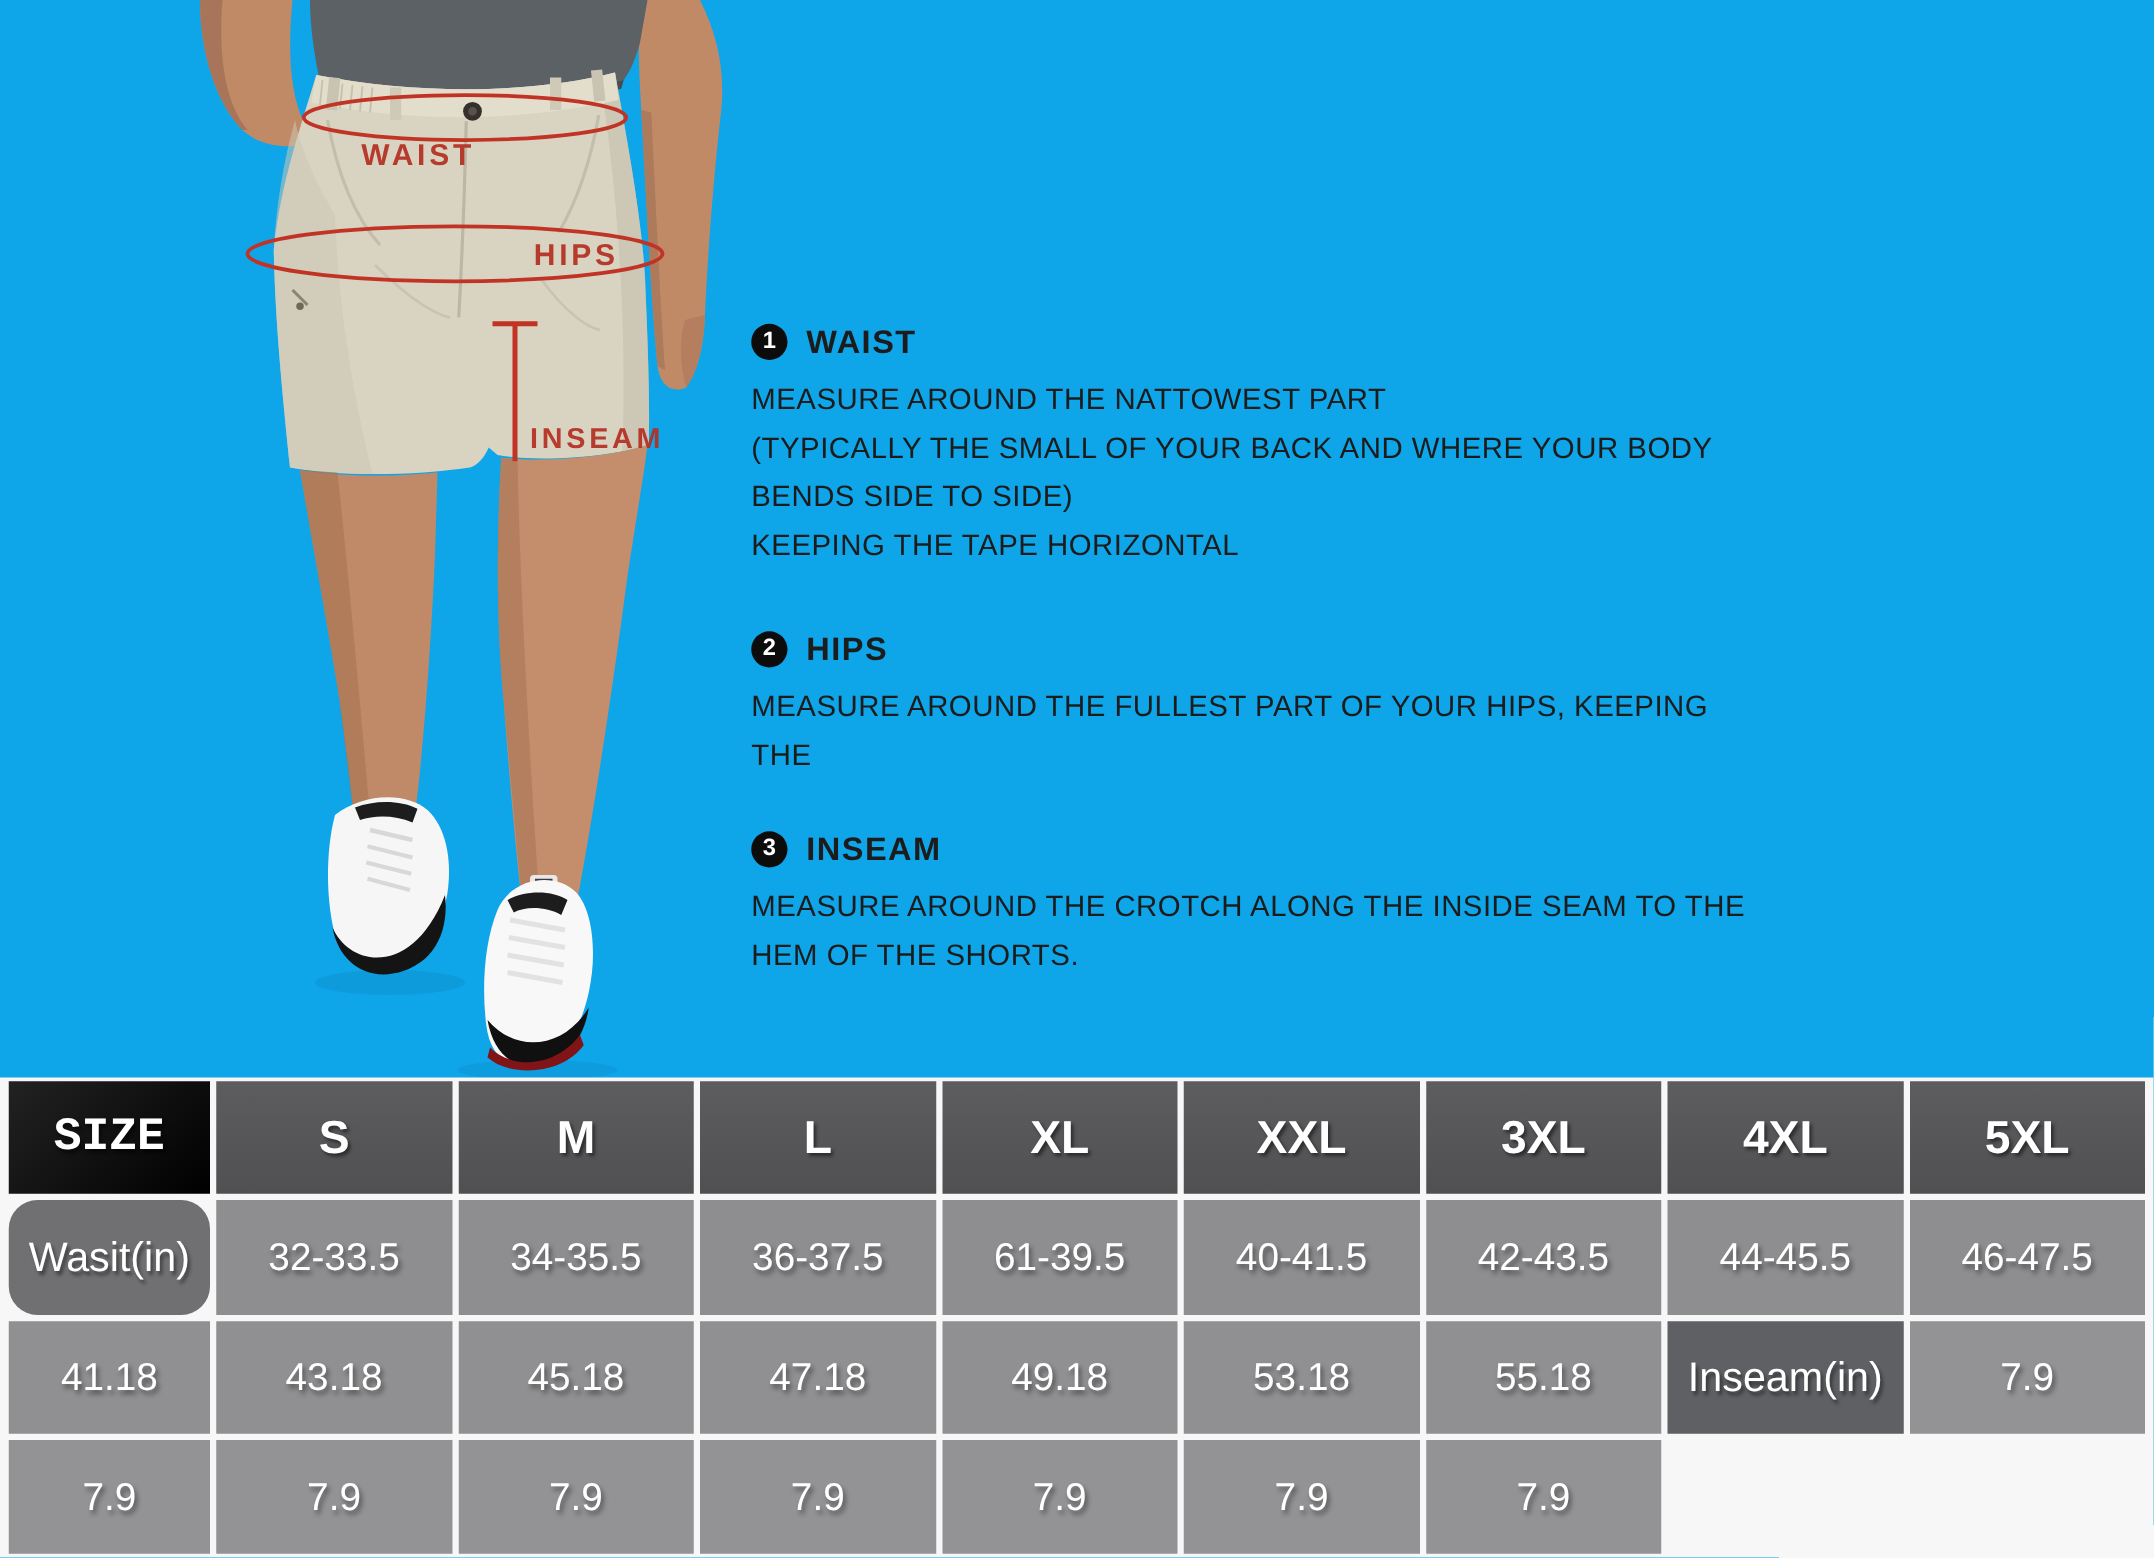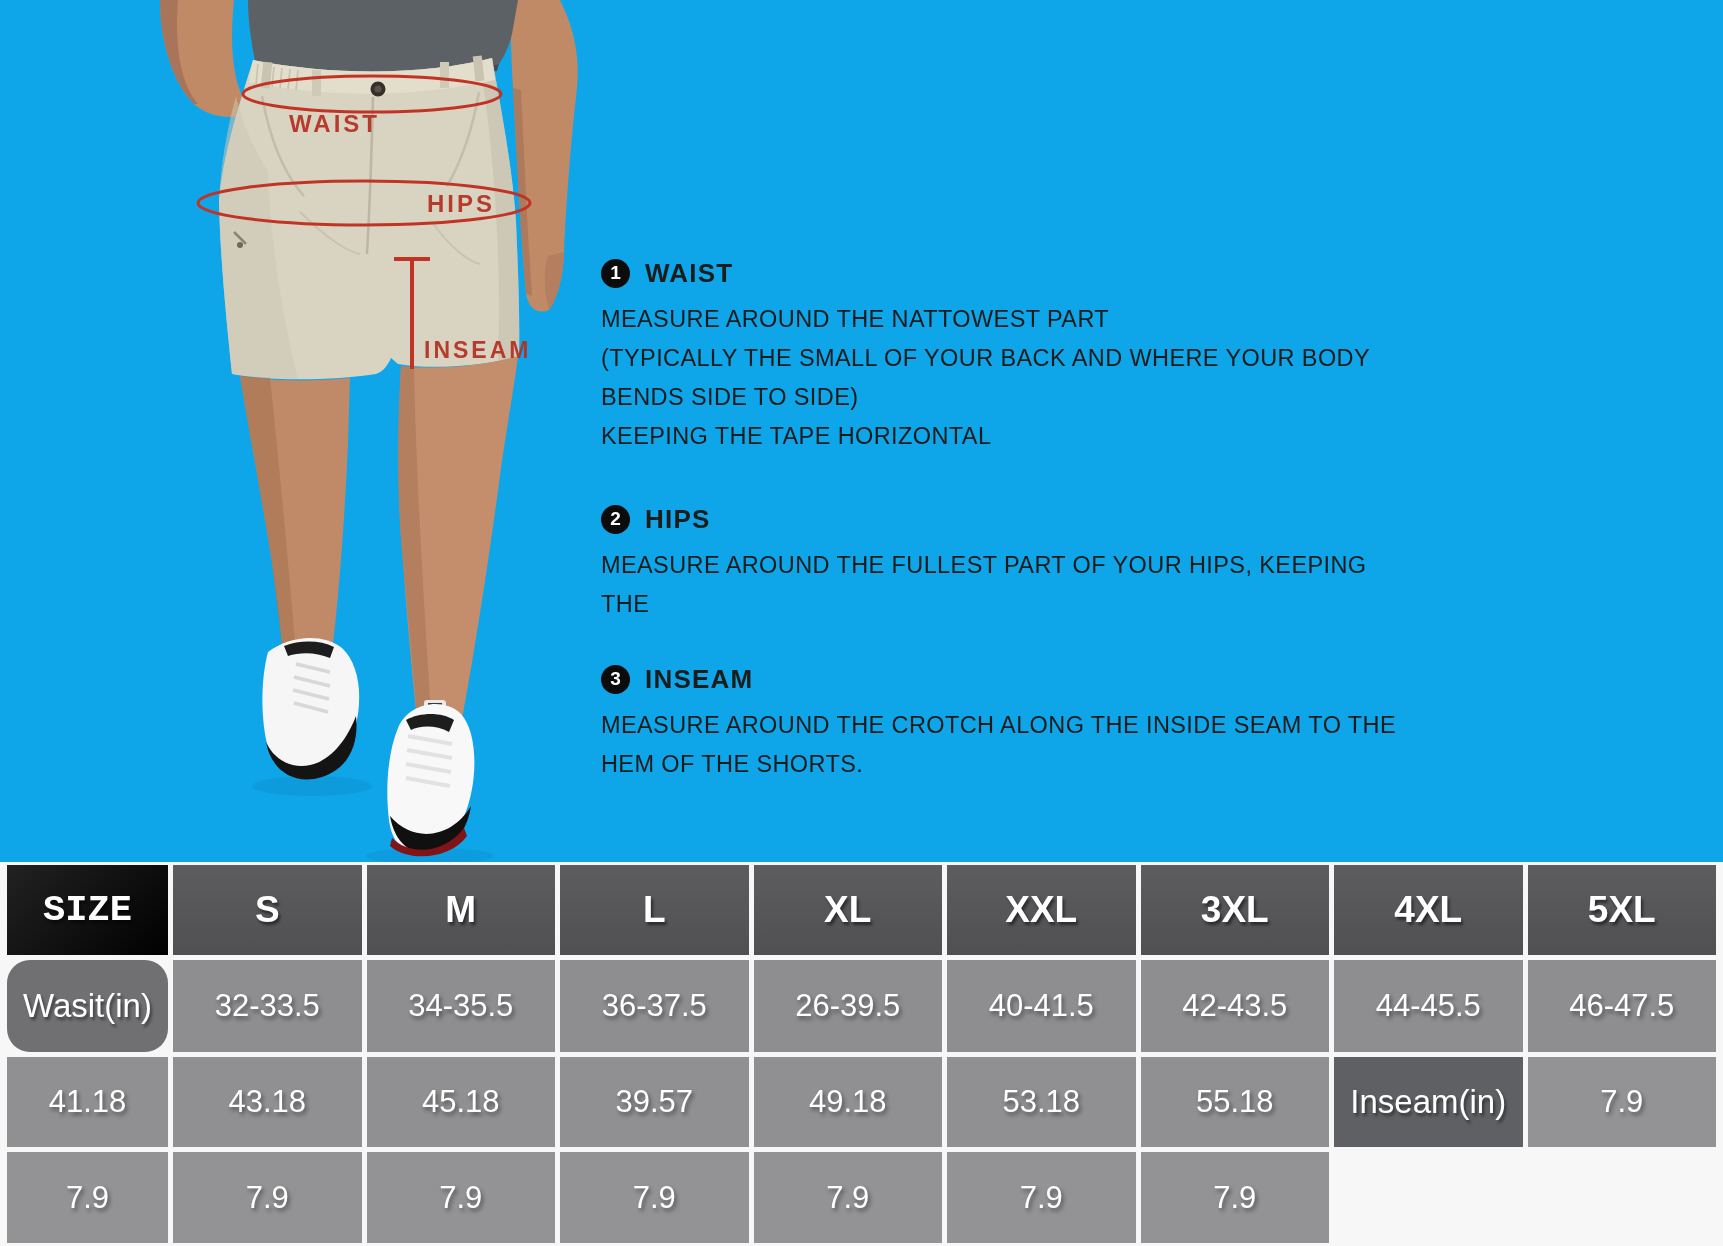--- a/index.html
+++ b/index.html
@@ -183,30 +183,30 @@
     <div class="cell th">XL</div>
     <div class="cell th">XXL</div>
     <div class="cell th">3XL</div>
     <div class="cell th">4XL</div>
     <div class="cell th">5XL</div>
 
     <div class="cell tl r1">Wasit(in)</div>
     <div class="cell td r1">32-33.5</div>
     <div class="cell td r1">34-35.5</div>
     <div class="cell td r1">36-37.5</div>
-    <div class="cell td r1">26-39.5</div>
+    <div class="cell td r1">61-39.5</div>
     <div class="cell td r1">40-41.5</div>
     <div class="cell td r1">42-43.5</div>
     <div class="cell td r1">44-45.5</div>
     <div class="cell td r1">46-47.5</div>
 
     <div class="cell td r2">41.18</div>
     <div class="cell td r2">43.18</div>
     <div class="cell td r2">45.18</div>
-    <div class="cell td r2">39.57</div>
+    <div class="cell td r2">47.18</div>
     <div class="cell td r2">49.18</div>
     <div class="cell td r2">53.18</div>
     <div class="cell td r2">55.18</div>
 
     <div class="cell tl r3">Inseam(in)</div>
     <div class="cell td r3">7.9</div>
     <div class="cell td r3">7.9</div>
     <div class="cell td r3">7.9</div>
     <div class="cell td r3">7.9</div>
     <div class="cell td r3">7.9</div>

